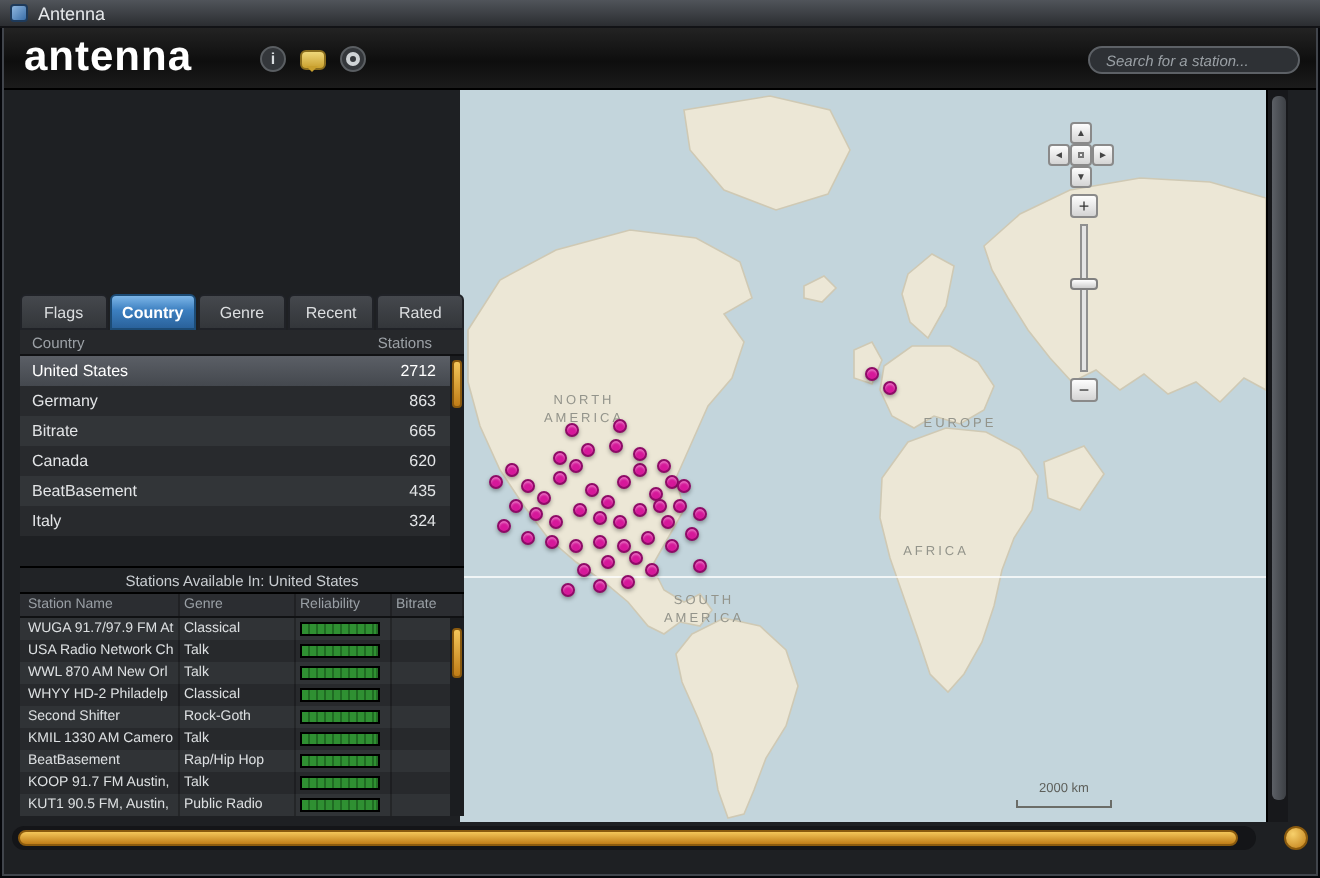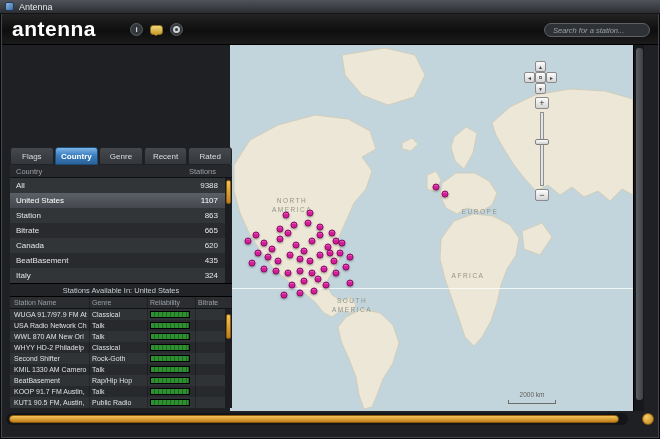--- a/index.html
+++ b/index.html
@@ -308,30 +308,26 @@
       <div class="tab">Recent</div>
       <div class="tab">Rated</div>
     </div>
 
     <div class="clist">
       <div class="chead">
         <span class="cname">Country</span>
         <span class="ccount">Stations</span>
       </div>
       <div class="crows">
-        <div class="crow">
-          <span class="cname">All</span>
-          <span class="ccount">9388</span>
-        </div>
         <div class="crow sel">
           <span class="cname">United States</span>
-          <span class="ccount">1107</span>
+          <span class="ccount">2712</span>
         </div>
         <div class="crow">
-          <span class="cname">Station</span>
+          <span class="cname">Germany</span>
           <span class="ccount">863</span>
         </div>
         <div class="crow">
           <span class="cname">Bitrate</span>
           <span class="ccount">665</span>
         </div>
         <div class="crow">
           <span class="cname">Canada</span>
           <span class="ccount">620</span>
         </div>

